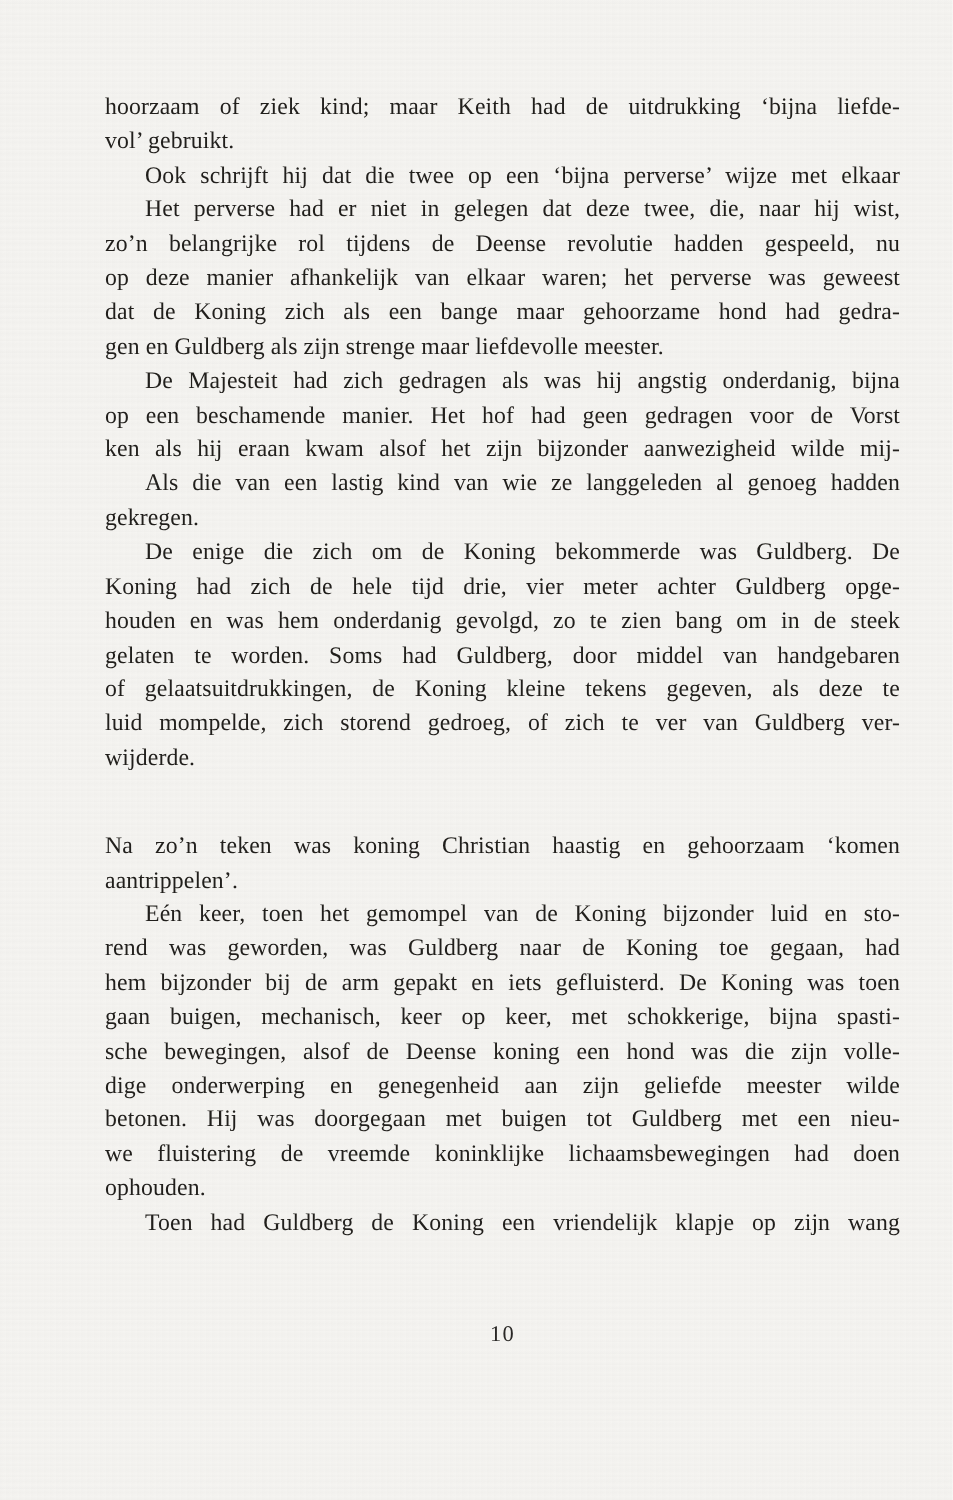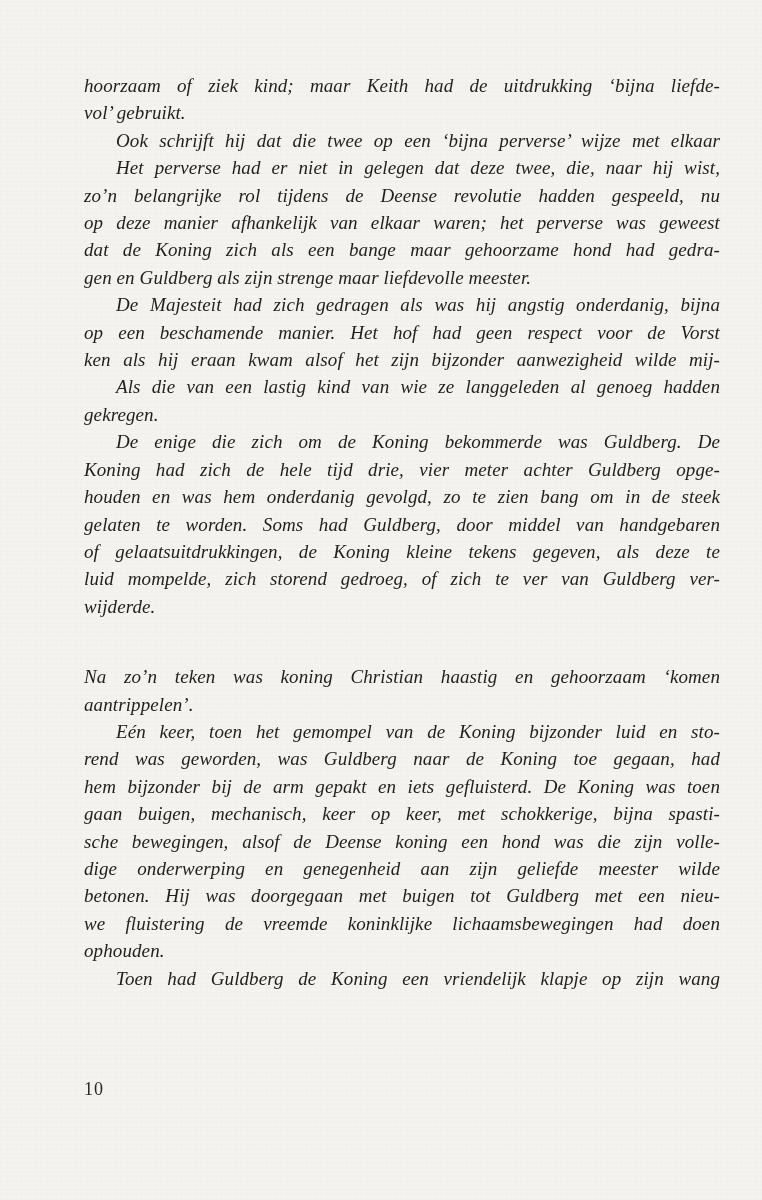--- a/index.html
+++ b/index.html
@@ -38,21 +38,20 @@
     left: 84px;
     top: 72px;
     width: 636px;
     color: #211f1c;
     font-size: 19px;
     line-height: 27.4px;
   }
   .paragraph {
     margin: 0;
     padding: 0;
-    font-style: italic;
   }
   .paragraph.spaced {
     margin-top: 43px;
   }
   .line {
     text-align: justify;
     text-align-last: justify;
     white-space: normal;
     letter-spacing: 0.1px;
   }
@@ -60,24 +59,24 @@
     text-align-last: left;
   }
   .line.indent {
     text-indent: 32px;
   }
   .page-number {
     position: absolute;
     left: 84px;
     width: 636px;
     top: 1057px;
+    text-align: center;
     color: #2a2826;
     font-size: 18px;
     letter-spacing: 1px;
-    margin-top: 22px;
   }
 </style>
 </head>
 <body>
 
 <div class="scan-page">
   <div class="text-block">
       <div class="paragraph">
         <div class="line">hoorzaam of ziek kind; maar Keith had de uitdrukking ‘bijna liefde-</div>
         <div class="line last">vol’ gebruikt.</div>
@@ -87,21 +86,21 @@
       </div>
       <div class="paragraph">
         <div class="line indent">Het perverse had er niet in gelegen dat deze twee, die, naar hij wist,</div>
         <div class="line">zo’n belangrijke rol tijdens de Deense revolutie hadden gespeeld, nu</div>
         <div class="line">op deze manier afhankelijk van elkaar waren; het perverse was geweest</div>
         <div class="line">dat de Koning zich als een bange maar gehoorzame hond had gedra-</div>
         <div class="line last">gen en Guldberg als zijn strenge maar liefdevolle meester.</div>
       </div>
       <div class="paragraph">
         <div class="line indent">De Majesteit had zich gedragen als was hij angstig onderdanig, bijna</div>
-        <div class="line">op een beschamende manier. Het hof had geen respect voor de Vorst</div>
+        <div class="line">op een beschamende manier. Het hof had geen gedragen voor de Vorst</div>
         <div class="line">ken als hij eraan kwam alsof het zijn bijzonder aanwezigheid wilde mij-</div>
       </div>
       <div class="paragraph">
         <div class="line indent">Als die van een lastig kind van wie ze langgeleden al genoeg hadden</div>
         <div class="line last">gekregen.</div>
       </div>
       <div class="paragraph">
         <div class="line indent">De enige die zich om de Koning bekommerde was Guldberg. De</div>
         <div class="line">Koning had zich de hele tijd drie, vier meter achter Guldberg opge-</div>
         <div class="line">houden en was hem onderdanig gevolgd, zo te zien bang om in de steek</div>

